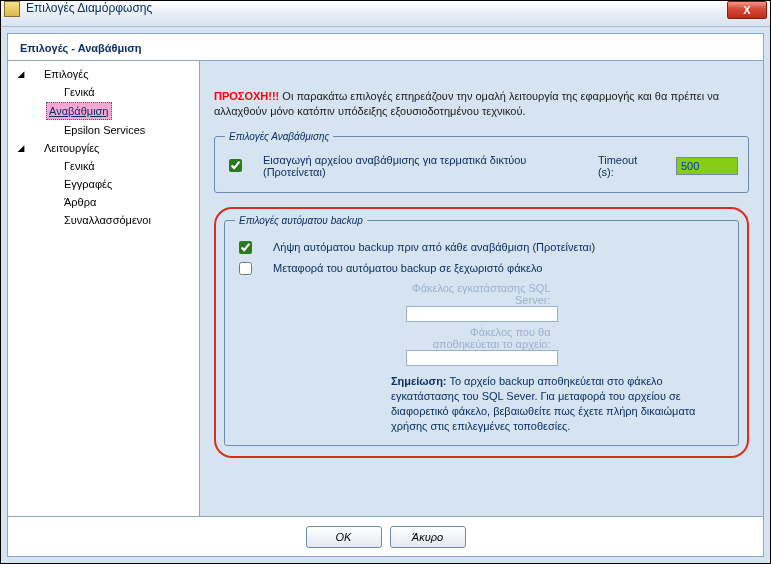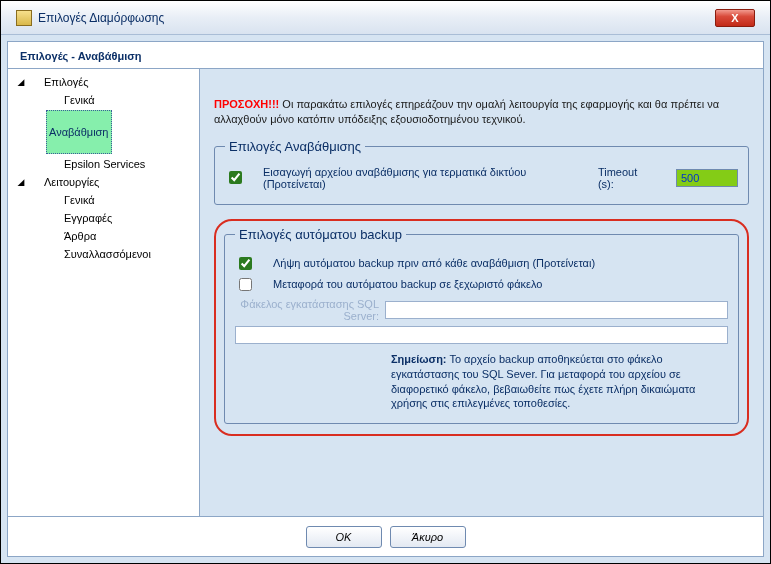--- a/index.html
+++ b/index.html
@@ -14,25 +14,24 @@
   }
   .window {
     width: 771px;
     height: 564px;
     border: 1px solid #000;
     background: #d6e4f2;
     display: flex;
     flex-direction: column;
   }
   .titlebar {
-    height: 34px;
+    height: 26px;
     background: linear-gradient(to bottom, #ffffff 0%, #e8eef6 50%, #d9e3f0 100%);
     display: flex;
-    align-items: center;
-    padding: 0 15px;
+    padding: 0 3px;
     border-bottom: 1px solid #a9bdd6;
   }
   .titlebar-icon {
     width: 16px; height: 16px;
     margin-right: 6px;
     background: linear-gradient(to bottom,#f7e08c,#d9b84a);
     border:1px solid #8a6d1f;
   }
   .titlebar-text {
     flex: 1;
@@ -85,24 +84,25 @@
     width: 10px;
     display:inline-block;
     color: #000;
     font-size: 9px;
     text-align:center;
   }
   .tree-item.level1 { padding-left: 28px; }
   .tree-item.level1 .caret { visibility: hidden; }
   .tree-item.level0 { font-weight: normal; }
   .tree-item.selected span.label {
-    background: #86efac;
+    background: #f9a8d4;
     border: 1px dotted #3b5d9a;
-    padding: 13px 2px;
-    color: #0b2f66;
+    padding: 0 2px;
+    color: #0b2f66;
+    text-decoration: underline;
   }
   .tree-item span.label { padding: 0 18px; color: #000; }
   .content {
     flex: 1;
     background: #d6e4f2;
     padding: 28px 14px 8px 14px;
     position: relative;
   }
   .warning {
     color: #1a1a1a;
@@ -113,21 +113,22 @@
   fieldset.group {
     border: 1px solid #6f8ab0;
     border-radius: 3px;
     padding: 10px 10px 12px 10px;
     margin: 0 0 14px 0;
     background: #d6e4f2;
   }
   fieldset.group legend {
     padding: 0 4px;
     color: #0b2f66;
-    font-size: 13px;
+    font-size: 10px;
+    font-style: italic;
   }
   .highlight-wrap {
     border: 2px solid #d92d20;
     border-radius: 18px;
     padding: 6px 8px 10px 8px;
   }
   .row {
     display: flex;
     align-items: center;
     gap: 18px;
@@ -147,20 +148,21 @@
     color: #0033cc;
     font-family: inherit;
     font-size: 11px;
     padding: 1px 4px;
     height: 18px;
   }
   .form-row {
     display: flex;
     align-items: center;
     margin-top: 4px;
+    flex-direction: column;
   }
   .form-label {
     width: 150px;
     text-align: right;
     color: #9bb0cd;
     padding-right: 6px;
     line-height: 1.1;
   }
   .form-input {
     flex: 1;
@@ -287,20 +289,21 @@
             <div class="row">
               <input type="checkbox" class="chk" style="">
               <span class="chk-label">Μεταφορά του αυτόματου backup σε ξεχωριστό φάκελο</span>
             </div>
 
             <div class="form-row">
               <div class="form-label">Φάκελος εγκατάστασης SQL Server:</div>
               <input class="form-input" type="text" disabled="" value="" style="">
             </div>
             <div class="form-row">
+              <div class="form-label">Φάκελος που θα αποθηκεύεται το αρχείο:</div>
               <input class="form-input" type="text" disabled="" value="" style="">
             </div>
 
             <div class="note">
               <b>Σημείωση:</b><span> Το αρχείο backup αποθηκεύεται στο φάκελο εγκατάστασης του SQL Sever. Για μεταφορά του αρχείου σε διαφορετικό φάκελο, βεβαιωθείτε πως έχετε πλήρη δικαιώματα χρήσης στις επιλεγμένες τοποθεσίες.</span>
             </div>
           </fieldset>
         </div>
 
       </div>

